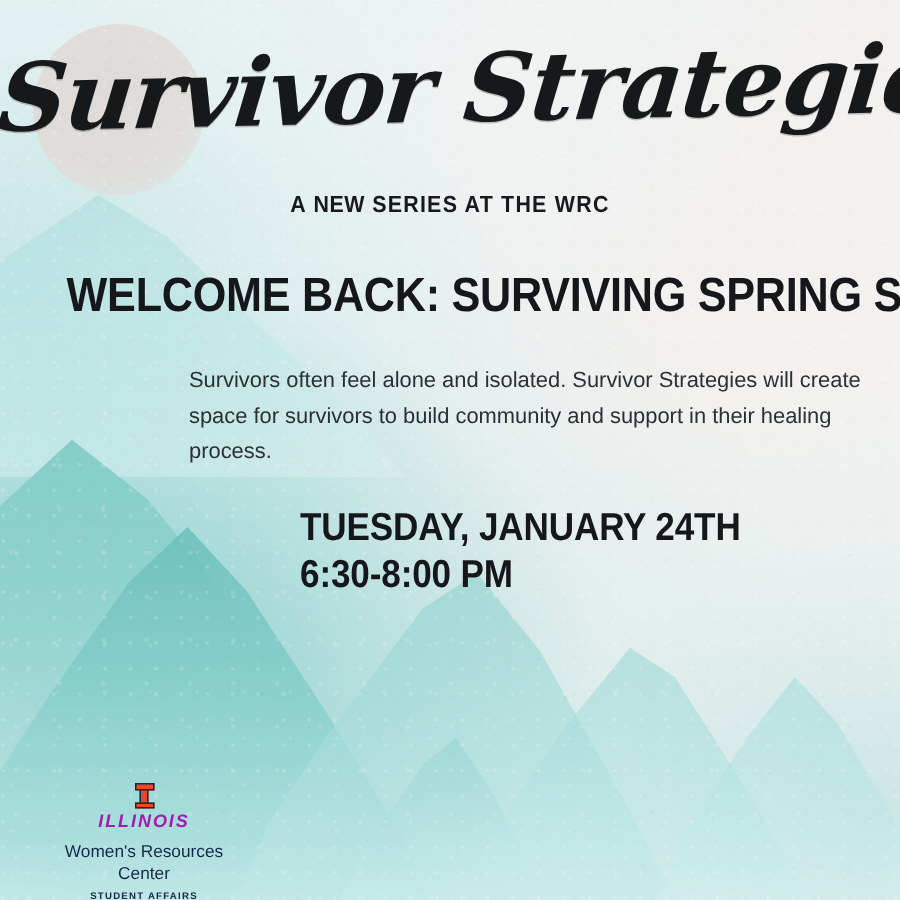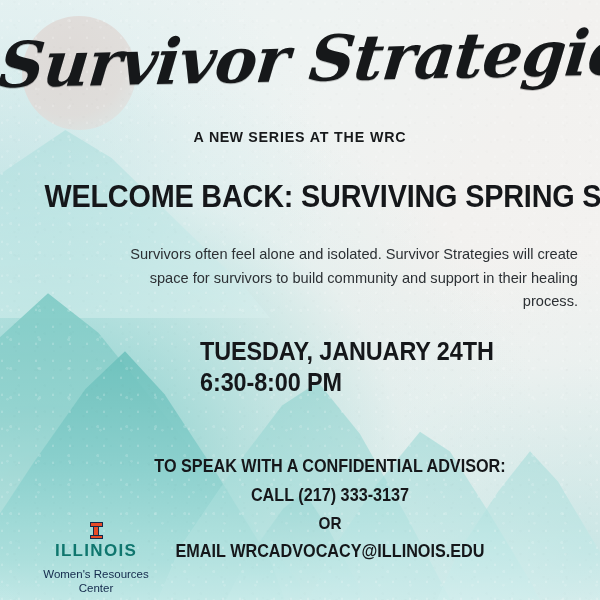--- a/index.html
+++ b/index.html
@@ -124,21 +124,21 @@
     font-size:32px;
     font-weight:700;
     letter-spacing:-.2px;
     color:#15171a;
     transform:scaleX(.90);
     white-space:nowrap;
   }
 
   .blurb{
     position:absolute;right:22px;top:243px;width:452px;
-    text-align:right;
+    text-align:left;
     font-size:14.6px;
     line-height:1.62;
     color:#2c3034;
     font-weight:400;
   }
 
   .date-block{
     position:absolute;right:22px;top:336px;width:420px;
     color:#15171a;
     font-weight:700;
@@ -165,21 +165,21 @@
   }
   .logo .blocki{
     width:13px;height:17px;margin:0 auto 2px;position:relative;
   }
   .logo .blocki span{position:absolute;background:#e84a27;border:1px solid #13294b;box-sizing:border-box;}
   .logo .blocki .top{left:0;top:0;width:13px;height:4.5px;}
   .logo .blocki .mid{left:3.7px;top:3.6px;width:5.6px;height:10px;}
   .logo .blocki .bot{left:0;bottom:0;width:13px;height:4.5px;}
 
   .logo .ill{
-    font-size:17px;font-weight:900;letter-spacing:1.3px;color:#0f766e;line-height:1.15;
+    font-size:12px;font-weight:900;letter-spacing:1.3px;color:#a21caf;line-height:1.15;font-style:italic;
   }
   .logo .wrc{
     font-size:11.5px;font-weight:400;color:#13294b;line-height:1.3;margin-top:6px;
   }
   .logo .sa{
     font-size:6.4px;font-weight:700;letter-spacing:.85px;color:#13294b;margin-top:3px;
   }
 </style>
 </head>
 <body>
@@ -224,26 +224,20 @@
 
     <div class="headline">WELCOME BACK: SURVIVING SPRING SEMESTER</div>
 
     <div class="blurb">Survivors often feel alone and isolated. Survivor Strategies will create space for survivors to build community and support in their healing process.</div>
 
     <div class="date-block">
       <div class="date-line">TUESDAY, JANUARY 24TH</div>
       <div class="time-line">6:30-8:00 PM</div>
     </div>
 
-    <div class="contact">
-      <div class="c1">TO SPEAK WITH A CONFIDENTIAL ADVISOR:</div>
-      <div class="c2">CALL (217) 333-3137</div>
-      <div class="c3">OR</div>
-      <div class="c4">EMAIL WRCADVOCACY@ILLINOIS.EDU</div>
-    </div>
 
     <div class="logo">
       <div class="blocki">
         <span class="top"></span>
           <span class="mid"></span>
           <span class="bot"></span>
       </div>
       <div class="ill">ILLINOIS</div>
       <div class="wrc">Women's Resources Center</div>
       <div class="sa">STUDENT AFFAIRS</div>

